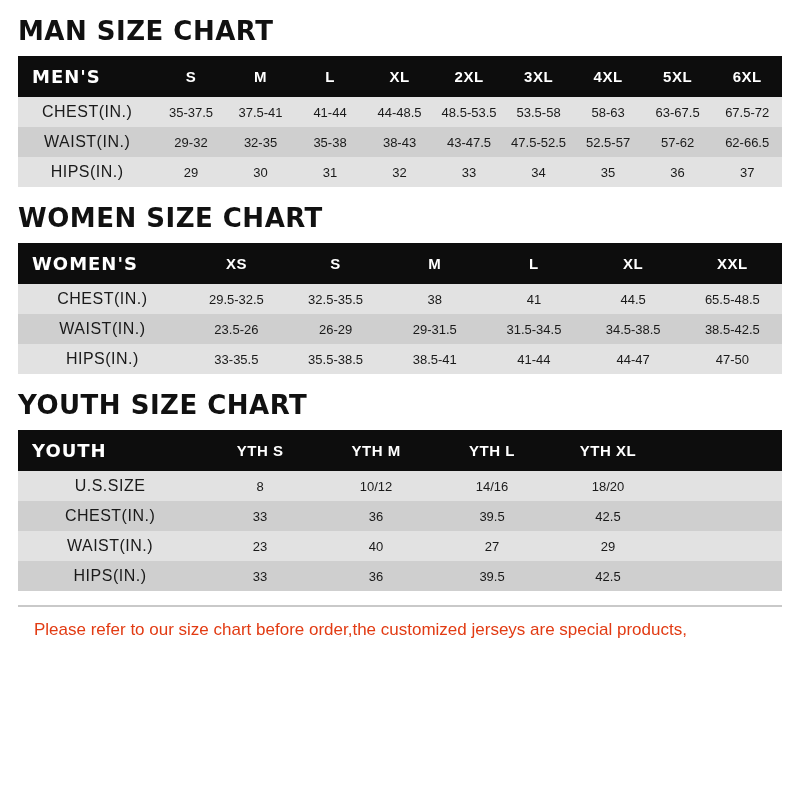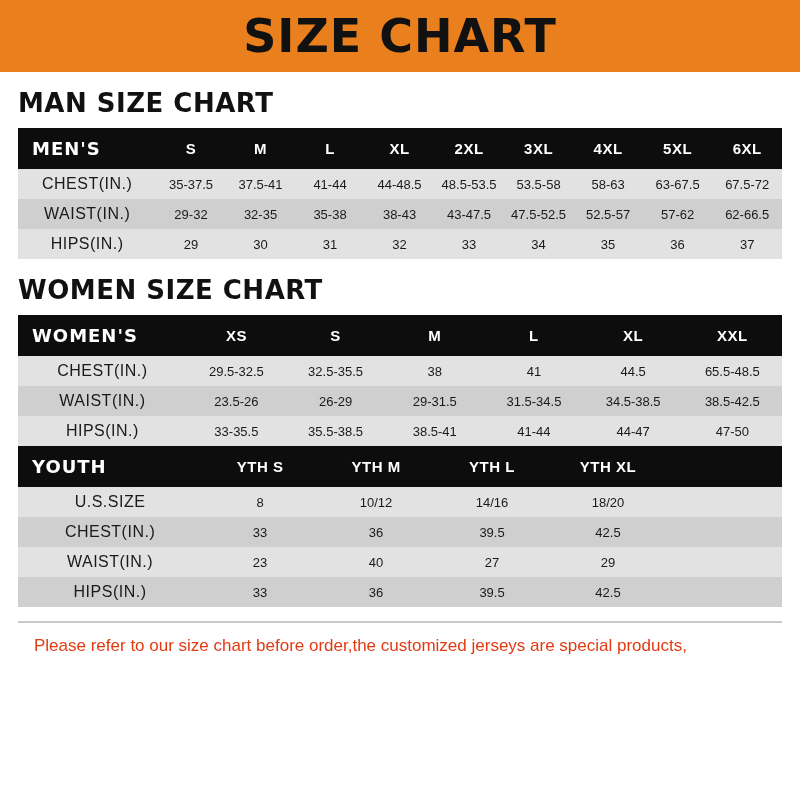--- a/index.html
+++ b/index.html
@@ -109,23 +109,20 @@
     line-height: 1.5;
     font-family: "Liberation Sans", sans-serif;
   }
   .footer-note div { white-space: nowrap; }
 </style>
 </head>
 <body>
 
 <div class="page">
 
-  <div class="banner">
-    <div class="banner-title">SIZE CHART</div>
-  </div>
 
   <div class="content">
 
     <div class="section">
       <div class="section-title">MAN SIZE CHART</div>
       <table class="size-table">
         <thead>
           <tr>
             <th class="row-label men-col-label">MEN'S</th>
             <th>S</th>
@@ -220,20 +217,21 @@
             <td>38.5-41</td>
             <td>41-44</td>
             <td>44-47</td>
             <td>47-50</td>
           </tr>
         </tbody>
       </table>
     </div>
 
     <div class="section">
+      <div class="section-title">YOUTH SIZE CHART</div>
       <table class="size-table">
         <thead>
           <tr>
             <th class="row-label youth-col-label">YOUTH</th>
             <th>YTH S</th>
             <th>YTH M</th>
             <th>YTH L</th>
             <th>YTH XL</th>
             <th></th>
           </tr>

